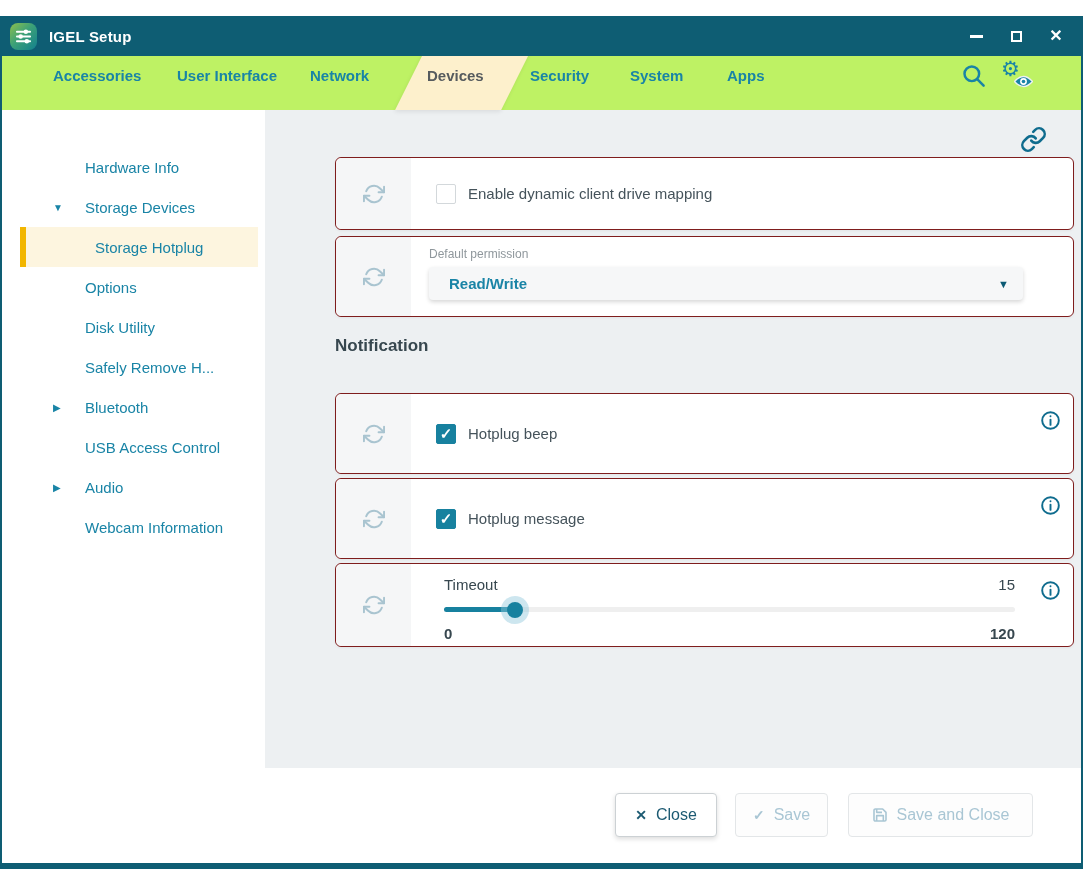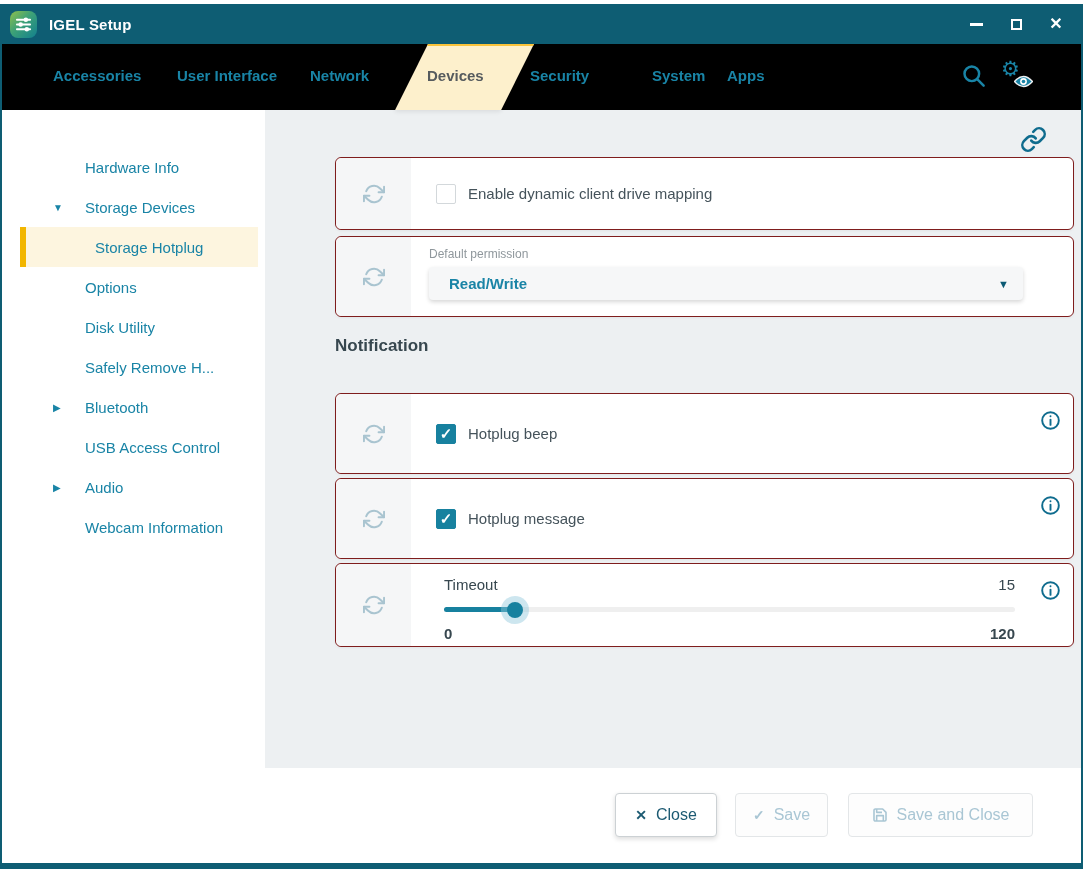--- a/index.html
+++ b/index.html
@@ -3,31 +3,31 @@
 <meta charset="utf-8">
 <style>
   html,body{margin:0;padding:0;background:#9aa4a9;}
   *{box-sizing:border-box;font-family:"Liberation Sans",sans-serif;}
   .window{position:relative;width:1083px;height:869px;background:#ffffff;overflow:hidden;margin:0 auto;}
   .b-left,.b-right{position:absolute;top:40px;bottom:0;width:2px;background:#0e5d73;z-index:50;}
   .b-left{left:0;} .b-right{right:0;}
   .b-bottom{position:absolute;left:0;right:0;bottom:0;height:6px;background:#0e5d73;z-index:50;}
 
   
-  .titlebar{position:absolute;left:0;top:4px;width:100%;height:40px;background:#0e5d73;display:flex;align-items:center;z-index:40;}
+  .titlebar{position:absolute;left:0;top:16px;width:100%;height:40px;background:#0e5d73;display:flex;align-items:center;z-index:40;}
   .app-icon{width:27px;height:27px;margin-left:10px;border-radius:8px;background:linear-gradient(135deg,#8fc04c 0%,#3da177 45%,#12808e 100%);display:flex;align-items:center;justify-content:center;flex:0 0 auto;}
   .win-title{color:#ffffff;font-size:15px;font-weight:bold;margin-left:12px;letter-spacing:.2px;}
   .win-controls{margin-left:auto;display:flex;align-items:center;gap:22px;margin-right:18px;}
   .wc{width:18px;height:18px;display:flex;align-items:center;justify-content:center;cursor:pointer;}
   .wc-min-glyph{display:block;width:13px;height:3px;background:#ffffff;}
   .wc-max-glyph{display:block;width:11px;height:11px;border:2px solid #ffffff;}
   .wc-close-glyph{color:#ffffff;font-size:16px;font-weight:bold;line-height:1;}
 
   
-  .tabbar{position:absolute;left:0;top:40px;width:100%;height:70px;background:#000000;z-index:30;}
+  .tabbar{position:absolute;left:0;top:40px;width:100%;height:70px;background:#bef264;z-index:30;}
   .tab-highlight{position:absolute;left:430px;top:0;width:106px;height:70px;background:#fdf0cc;border-top:6px solid #f9c33b;transform:skewX(-26.5deg);transform-origin:top;box-shadow:0 2px 4px rgba(0,0,0,.08);}
   .tab{position:absolute;top:0;height:70px;display:flex;align-items:center;color:#1984a6;font-size:15px;font-weight:bold;cursor:pointer;white-space:nowrap;}
   .tab.sel{color:#565b5e;}
   .tabbar-icons{position:absolute;right:0;top:0;height:70px;display:flex;align-items:center;gap:14px;padding-right:52px;}
   .tb-icon{cursor:pointer;display:flex;align-items:center;}
   .gear-eye{position:relative;width:30px;height:28px;}
   .gear-eye .gear{position:absolute;left:0;top:-3px;font-size:21px;color:#1984a6;line-height:1;}
   .gear-eye svg{position:absolute;right:-2px;bottom:1px;}
 
   
@@ -108,21 +108,21 @@
     </div>
   </div>
 
   <div class="tabbar">
     <div class="tab-highlight"></div>
     <div class="tab" style="left:53px">Accessories</div>
     <div class="tab" style="left:177px">User Interface</div>
     <div class="tab" style="left:310px">Network</div>
     <div class="tab sel" style="left:427px">Devices</div>
     <div class="tab" style="left:530px">Security</div>
-    <div class="tab" style="left:652px">System</div>
+    <div class="tab" style="left:630px">System</div>
     <div class="tab" style="left:727px">Apps</div>
     <div class="tabbar-icons">
       <span class="tb-icon">
         <svg width="27" height="27" viewBox="0 0 24 24" fill="none" stroke="#1984a6" stroke-width="2.2" stroke-linecap="round">
           <circle cx="10.5" cy="10.5" r="6.5"></circle>
             <line x1="15.5" y1="15.5" x2="21" y2="21"></line>
         </svg>
       </span>
       <span class="tb-icon gear-eye">
         <span class="gear">⚙</span>

